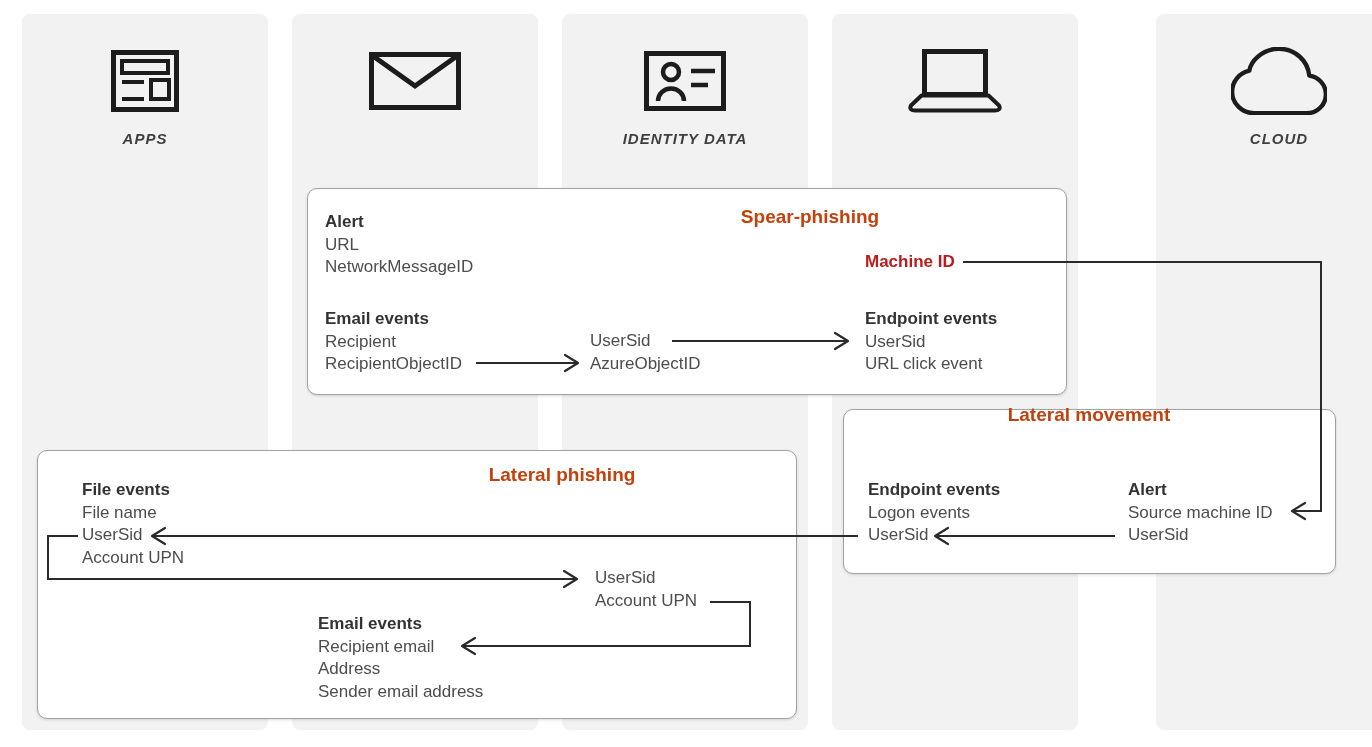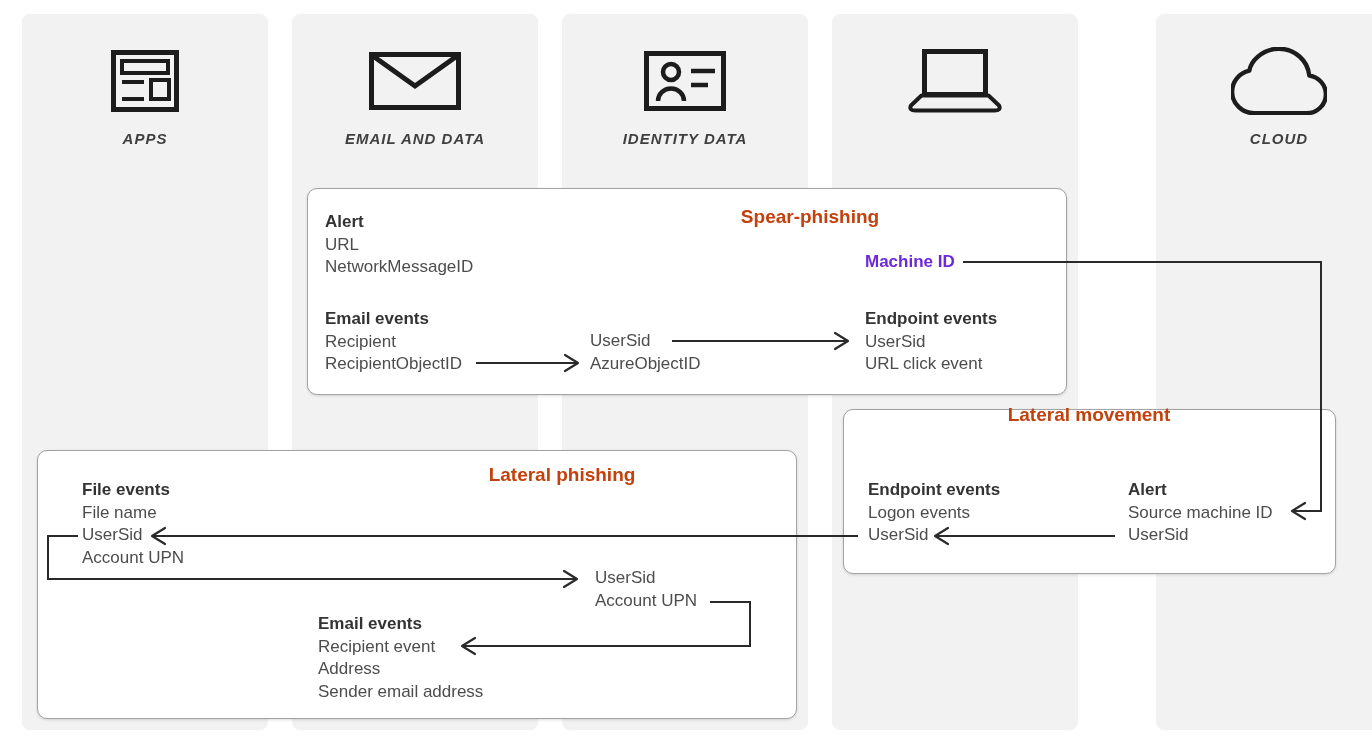--- a/index.html
+++ b/index.html
@@ -26,21 +26,21 @@
   .box-title{position:absolute;font-size:19px;font-weight:bold;color:#c2410c;
     transform:translateX(-50%);white-space:nowrap;z-index:5;}
   #title-spear{left:810px;top:206px;}
   #title-lm{left:1089px;top:404px;}
   #title-lp{left:562px;top:464px;}
   
   .tblock{position:absolute;font-size:17px;line-height:22.5px;color:#4d4d4d;
     white-space:nowrap;z-index:5;}
   .tblock .hdr{font-weight:bold;color:#333333;}
   #sp-alert{left:325px;top:211px;}
-  #sp-machine{left:865px;top:251px;font-weight:bold;color:#6d28d9;}
+  #sp-machine{left:865px;top:251px;font-weight:bold;color:#b91c1c;}
   #sp-email{left:325px;top:308px;}
   #sp-identity{left:590px;top:330px;}
   #sp-endpoint{left:865px;top:308px;}
   #lm-endpoint{left:868px;top:479px;}
   #lm-alert{left:1128px;top:479px;}
   #lp-file{left:82px;top:479px;}
   #lp-identity{left:595px;top:567px;}
   #lp-email{left:318px;top:613px;}
   
   .wires{position:absolute;left:0;top:0;z-index:4;pointer-events:none;}
@@ -64,21 +64,20 @@
     <div class="col-label">APPS</div>
   </div>
 
   <div class="col" id="col-email">
     <div class="icon-wrap">
       <svg width="92" height="58" viewBox="0 0 92 58">
         <rect class="ico" x="2.5" y="2.5" width="87" height="53" stroke-width="5"></rect>
         <polyline class="ico" points="4,4 46,34 88,4" stroke-width="5"></polyline>
       </svg>
     </div>
-    <div class="col-label">EMAIL AND DATA</div>
   </div>
 
   <div class="col" id="col-identity">
     <div class="icon-wrap">
       <svg width="82" height="60" viewBox="0 0 82 60">
         <rect class="ico" x="2.5" y="2.5" width="77" height="55" stroke-width="5"></rect>
         <circle class="ico" cx="27" cy="21" r="8" stroke-width="4.5"></circle>
         <path class="ico" d="M14 50 a13 12.5 0 0 1 26 0" stroke-width="4.5"></path>
         <line class="ico" x1="47" y1="20" x2="71" y2="20" stroke-width="4.5"></line>
         <line class="ico" x1="47" y1="34" x2="64" y2="34" stroke-width="4.5"></line>
@@ -172,18 +171,18 @@
     <div>Account UPN</div>
   </div>
 
   <div class="tblock" id="lp-identity">
     <div>UserSid</div>
     <div>Account UPN</div>
   </div>
 
   <div class="tblock" id="lp-email">
     <div class="hdr">Email events</div>
-    <div>Recipient event</div>
+    <div>Recipient email</div>
     <div>Address</div>
     <div>Sender email address</div>
   </div>
 
 </div>
 
 </body></html>

